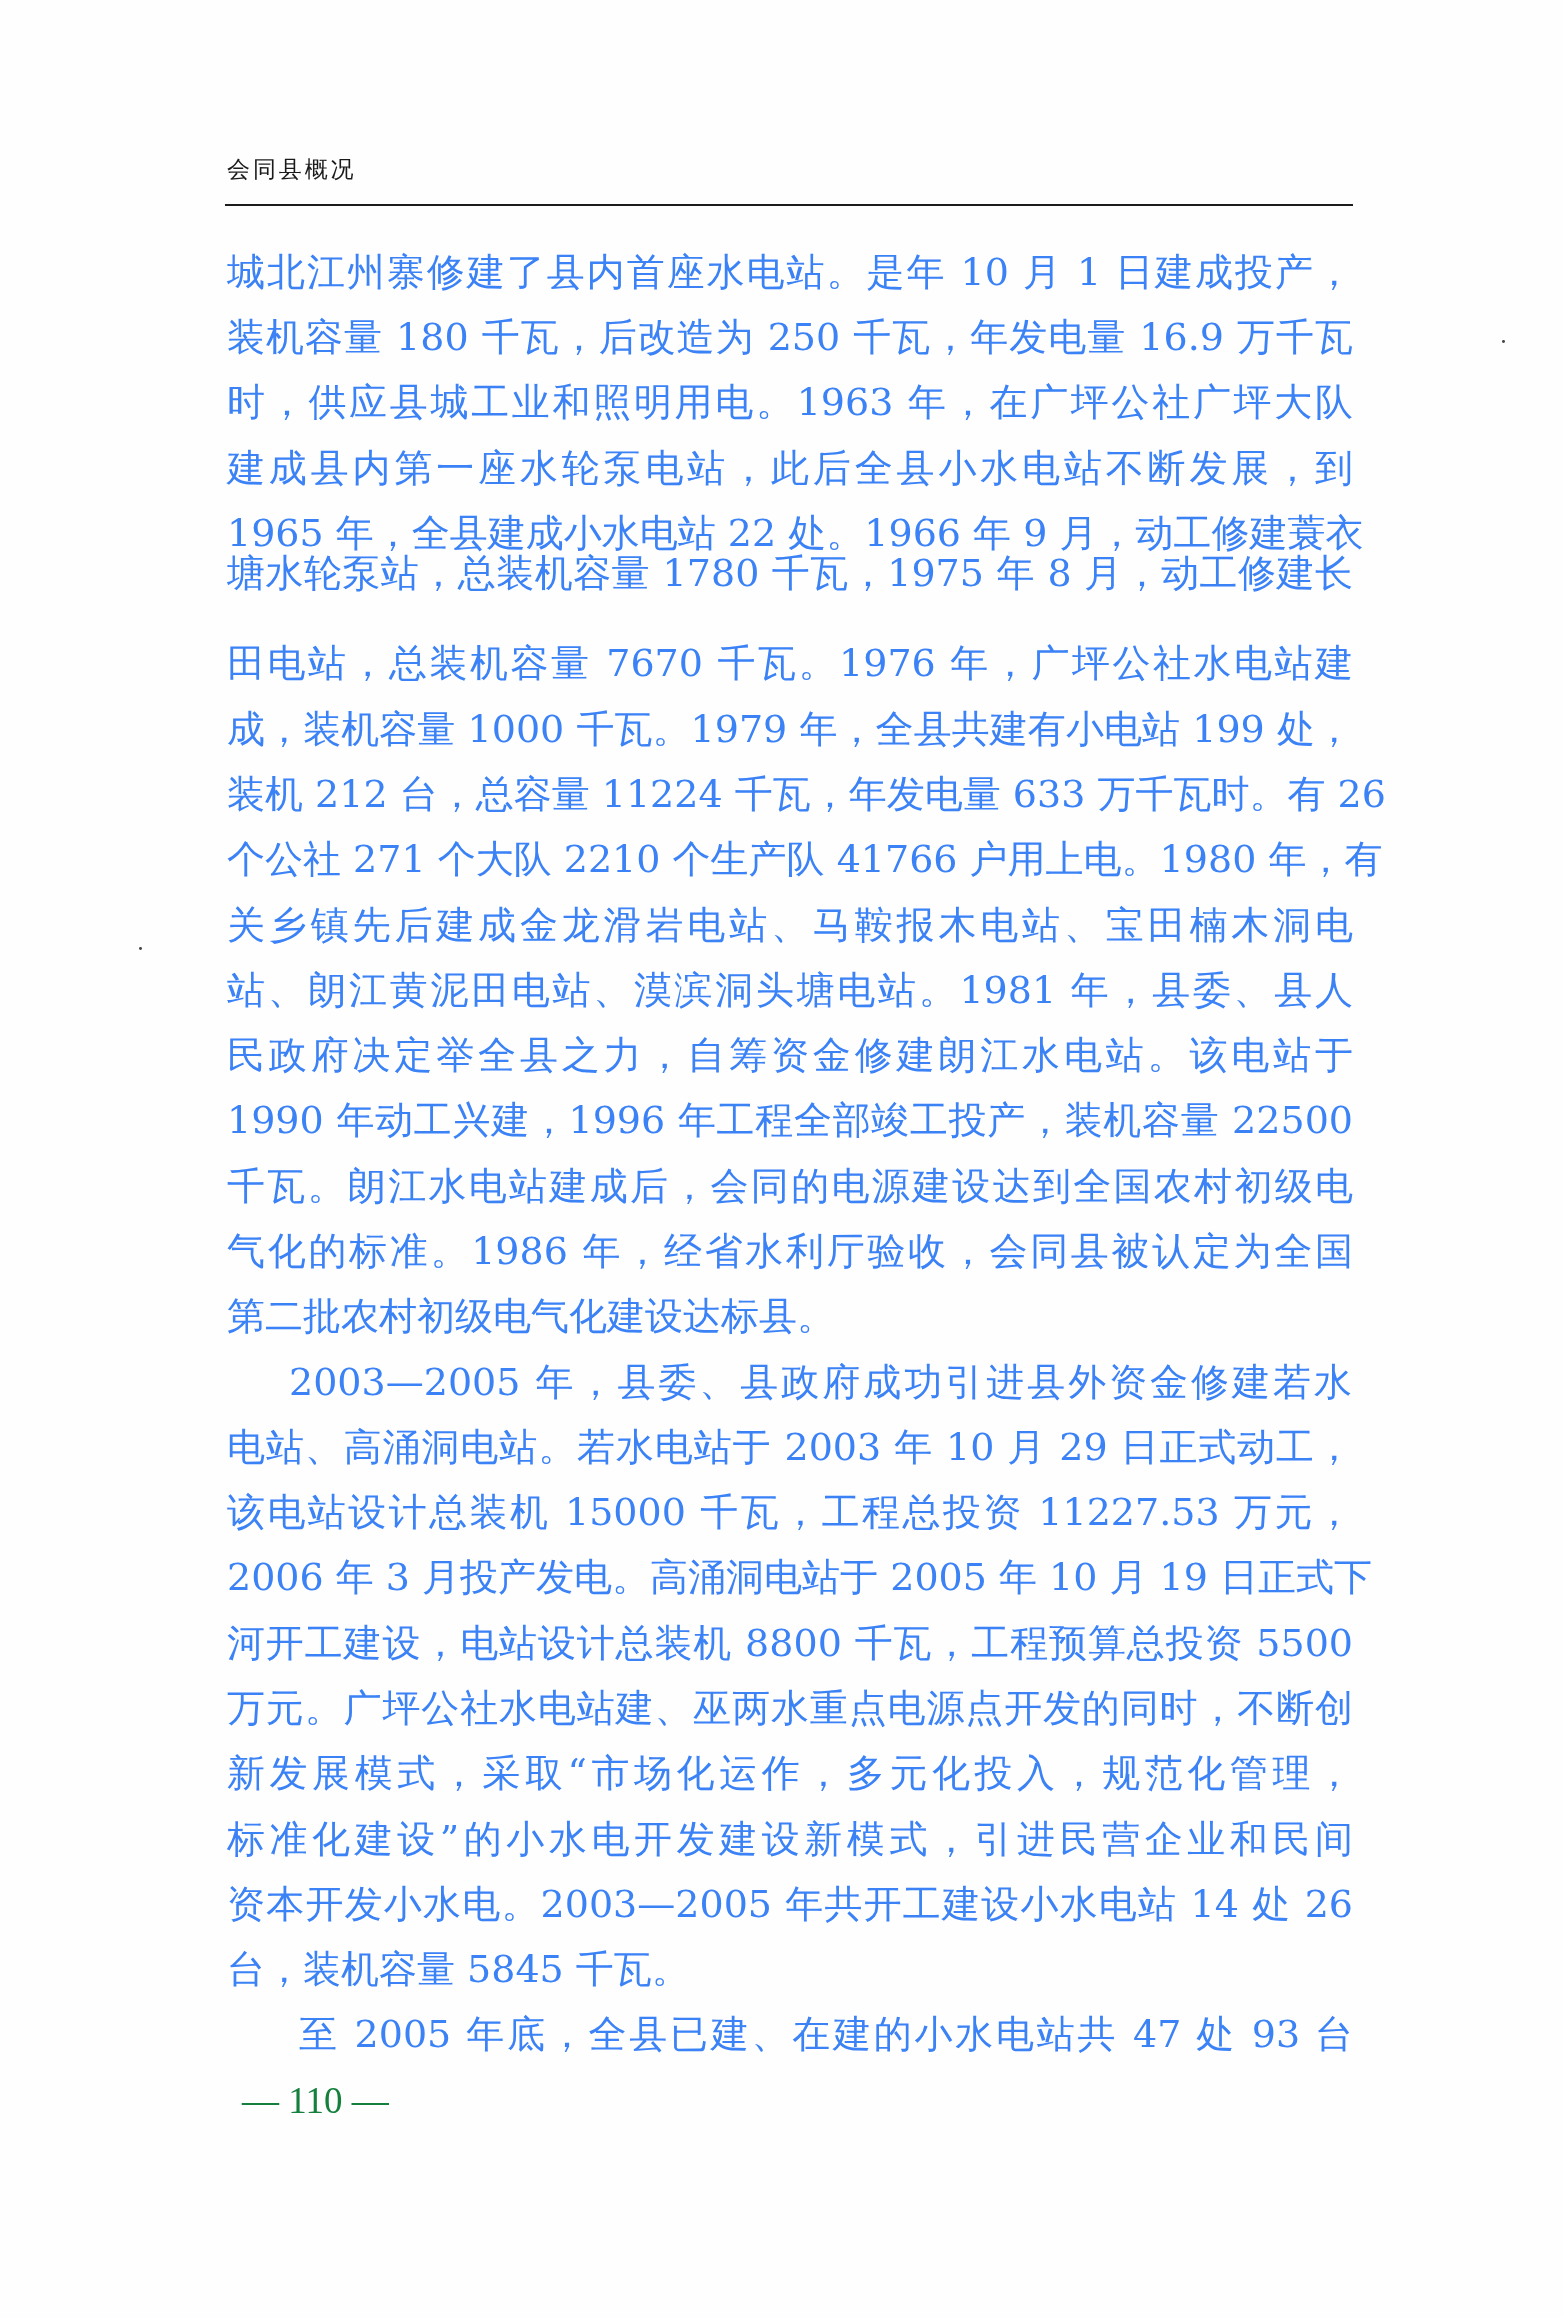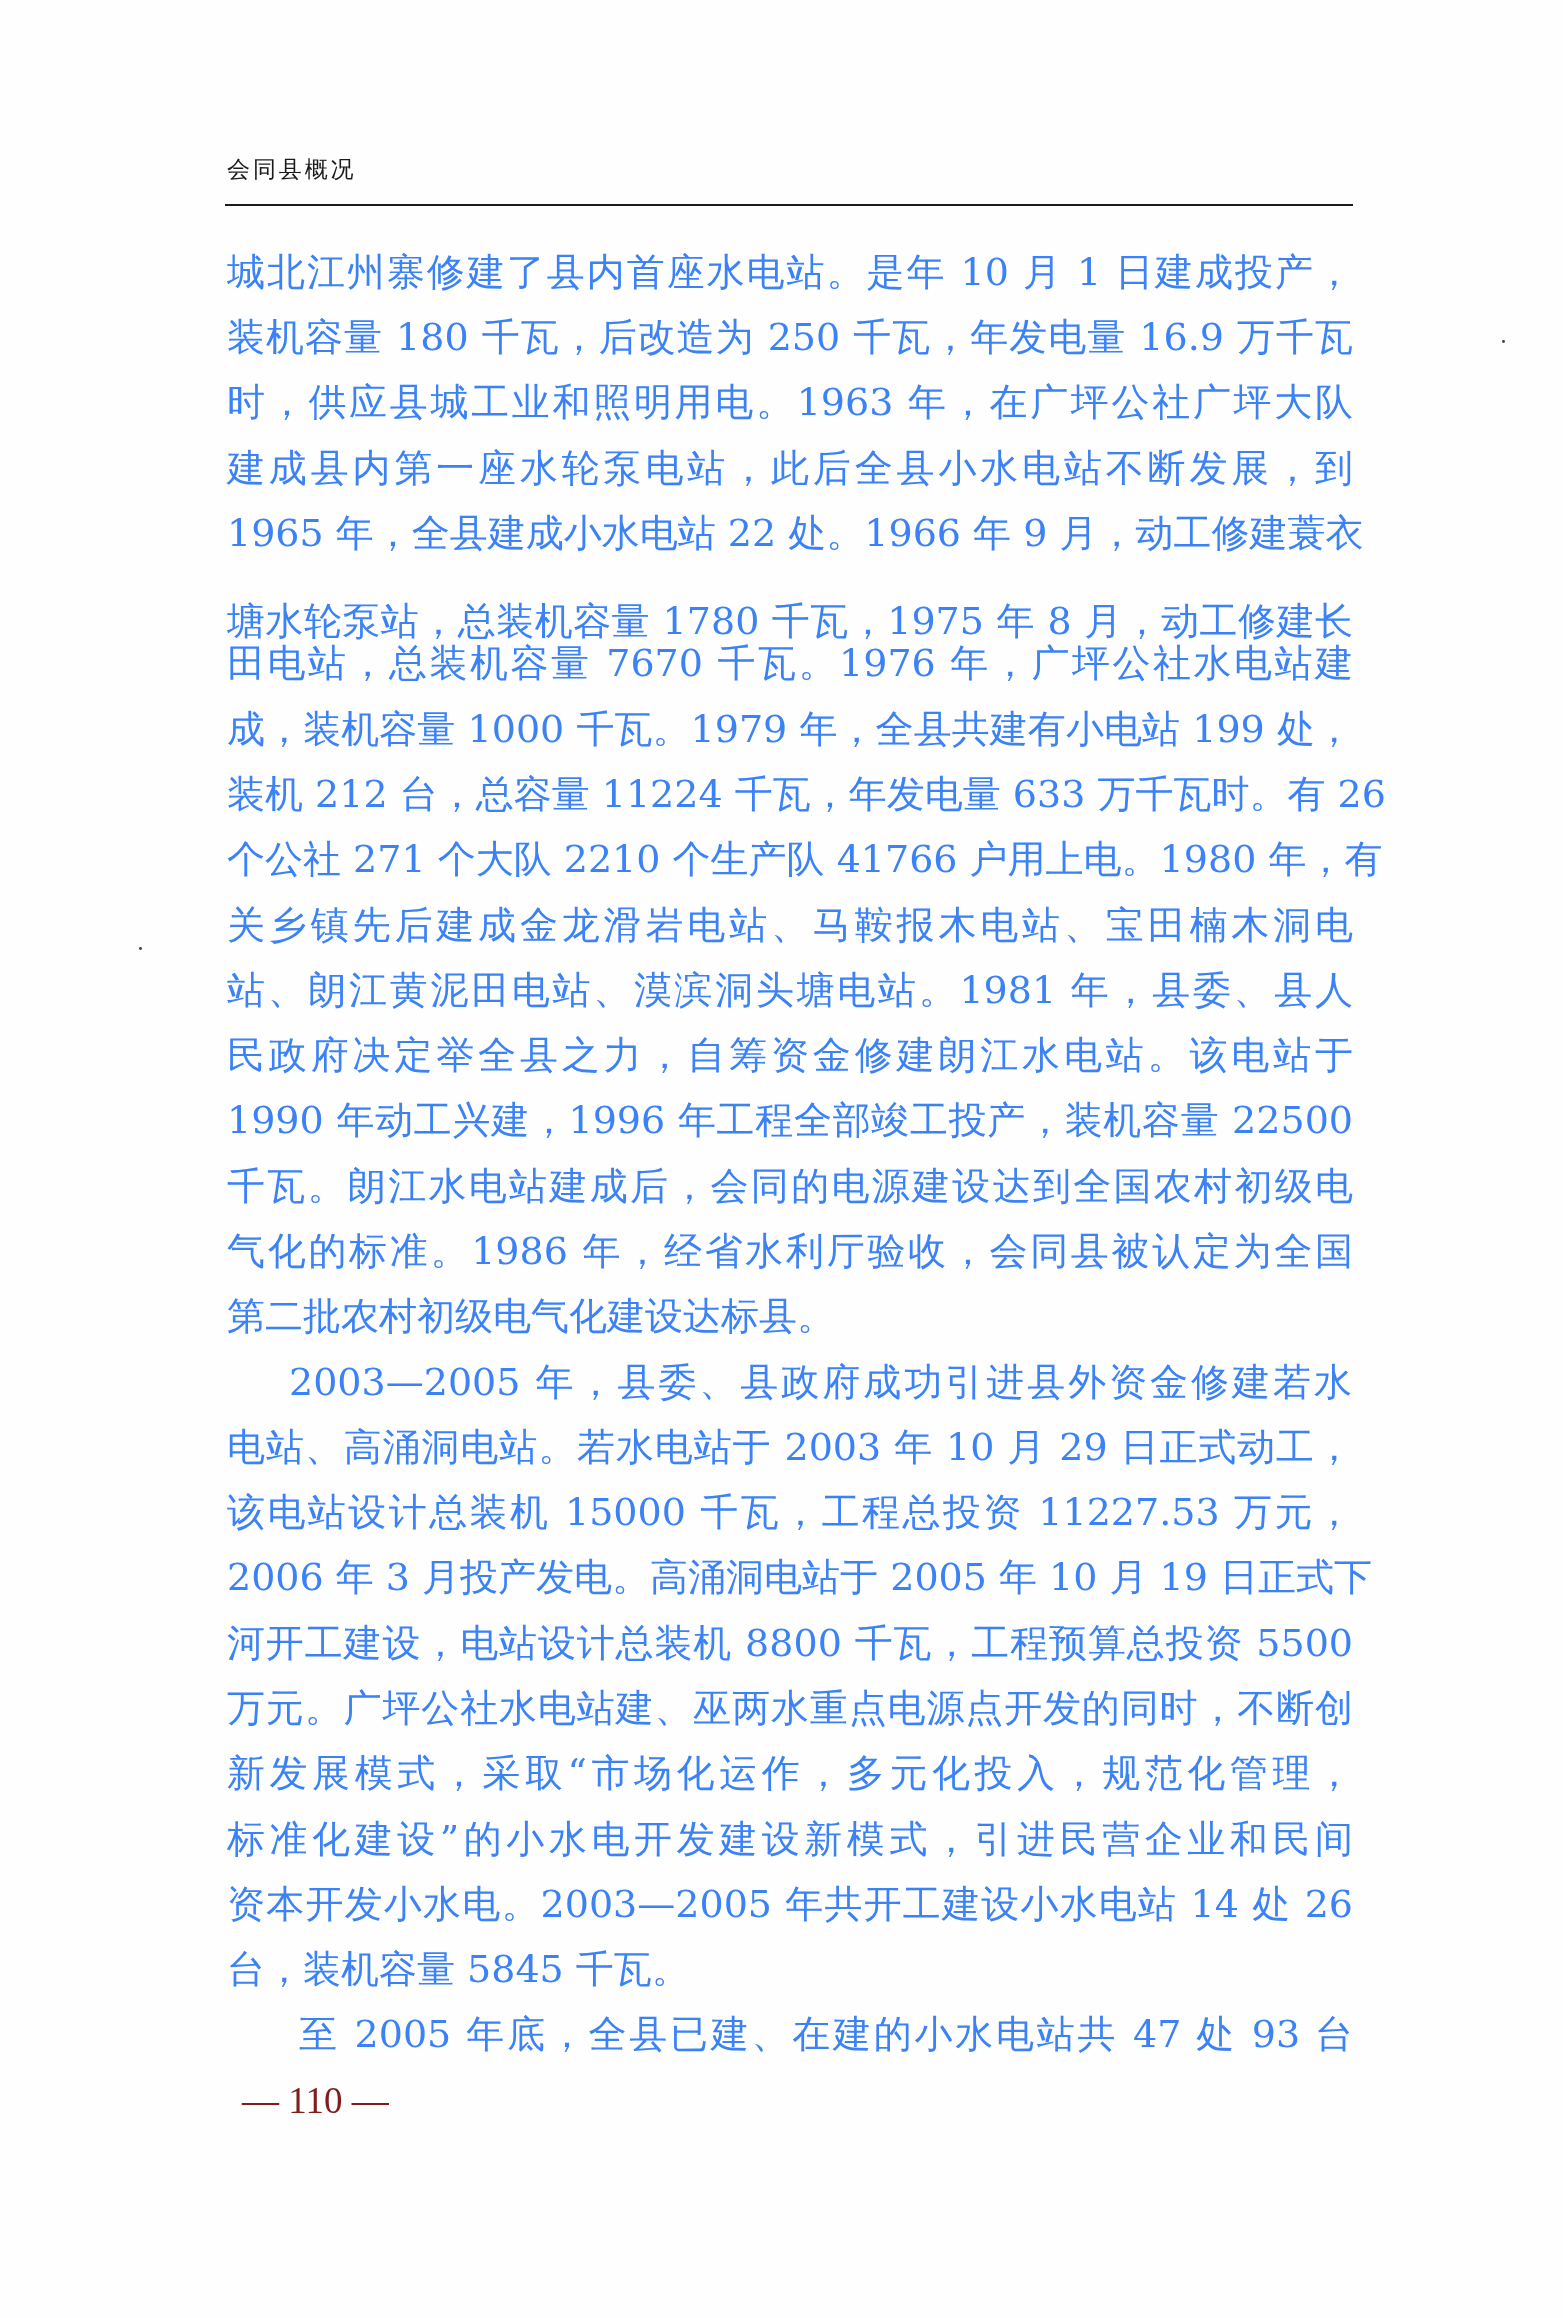--- a/index.html
+++ b/index.html
@@ -63,21 +63,21 @@
   .line.indent { left: 72px; width: 1054px; }
   .line.indent-num { left: 62px; width: 1063px; }
   .line.last { text-align-last: left; }
   .folio {
     position: absolute;
     left: 242px;
     top: 2079px;
     font-size: 37px;
     line-height: 43px;
     white-space: nowrap;
-    color: #7f1d1d;
+    color: #15803d;
     font-family: "Liberation Serif", "DejaVu Serif", serif;
   }
   .speck {
     position: absolute;
     width: 2.9px; height: 2.9px;
     border-radius: 50%;
     background: #444;
   }
 </style>
 </head>
@@ -88,21 +88,21 @@
   <div class="running-head">会同县概况</div>
   <div class="head-rule"></div>
 
   <div class="body-text">
 
     <div class="line" style="top:248px">城北江州寨修建了县内首座水电站。是年 10 月 1 日建成投产，</div>
     <div class="line" style="top:313px">装机容量 180 千瓦，后改造为 250 千瓦，年发电量 16.9 万千瓦</div>
     <div class="line" style="top:378px">时，供应县城工业和照明用电。1963 年，在广坪公社广坪大队</div>
     <div class="line" style="top:444px">建成县内第一座水轮泵电站，此后全县小水电站不断发展，到</div>
     <div class="line" style="top:509px">1965 年，全县建成小水电站 22 处。1966 年 9 月，动工修建蓑衣</div>
-    <div class="line" style="top:597px">塘水轮泵站，总装机容量 1780 千瓦，1975 年 8 月，动工修建长</div>
+    <div class="line" style="top:549px">塘水轮泵站，总装机容量 1780 千瓦，1975 年 8 月，动工修建长</div>
     <div class="line" style="top:639px">田电站，总装机容量 7670 千瓦。1976 年，广坪公社水电站建</div>
     <div class="line" style="top:705px">成，装机容量 1000 千瓦。1979 年，全县共建有小电站 199 处，</div>
     <div class="line" style="top:770px">装机 212 台，总容量 11224 千瓦，年发电量 633 万千瓦时。有 26</div>
     <div class="line" style="top:835px">个公社 271 个大队 2210 个生产队 41766 户用上电。1980 年，有</div>
     <div class="line" style="top:901px">关乡镇先后建成金龙滑岩电站、马鞍报木电站、宝田楠木洞电</div>
     <div class="line" style="top:966px">站、朗江黄泥田电站、漠滨洞头塘电站。1981 年，县委、县人</div>
     <div class="line" style="top:1031px">民政府决定举全县之力，自筹资金修建朗江水电站。该电站于</div>
     <div class="line" style="top:1096px">1990 年动工兴建，1996 年工程全部竣工投产，装机容量 22500</div>
     <div class="line" style="top:1162px">千瓦。朗江水电站建成后，会同的电源建设达到全国农村初级电</div>
     <div class="line" style="top:1227px">气化的标准。1986 年，经省水利厅验收，会同县被认定为全国</div>

